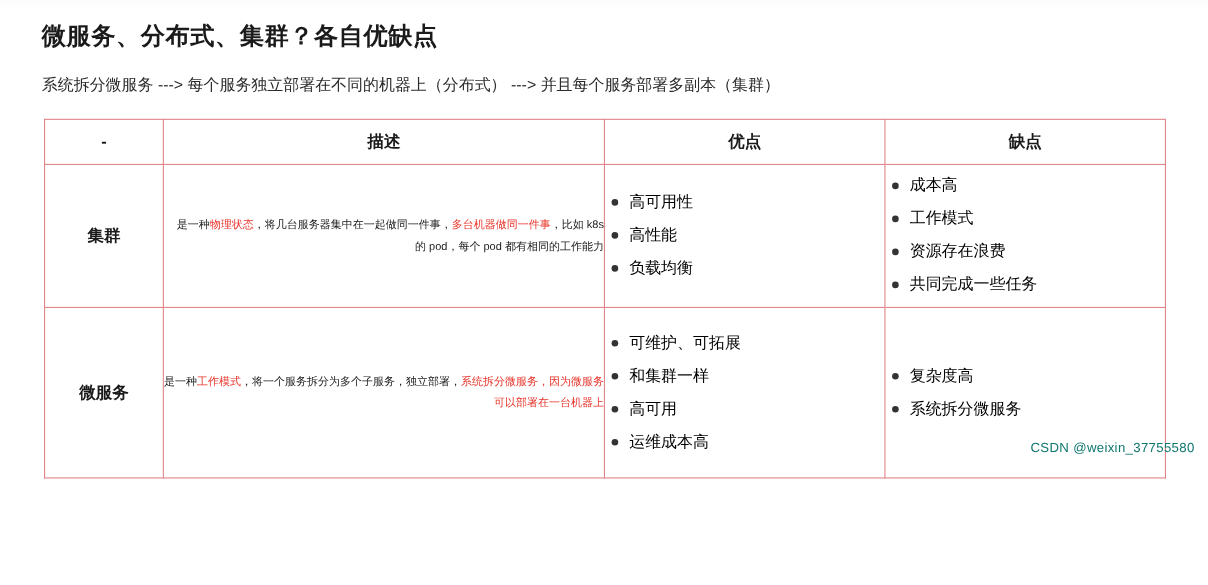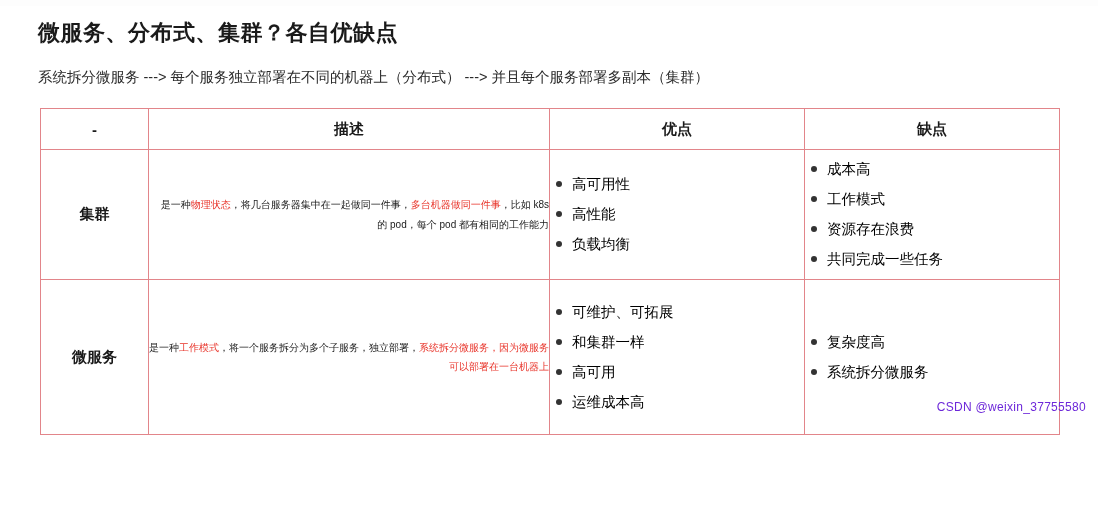--- a/index.html
+++ b/index.html
@@ -108,21 +108,21 @@
     height: 6px;
     background: #333;
     border-radius: 50%;
   }
   .hl { color: #e8342a; }
   .watermark {
     position: absolute;
     right: 12px;
     bottom: 6px;
     font-size: 12px;
-    color: #6d28d9;
+    color: #0f766e;
     letter-spacing: 0.3px;
   }
   .topfade {
     position: absolute;
     left: 0;
     top: 0;
     width: 1098px;
     height: 6px;
     background: #fdfdfd;
   }

